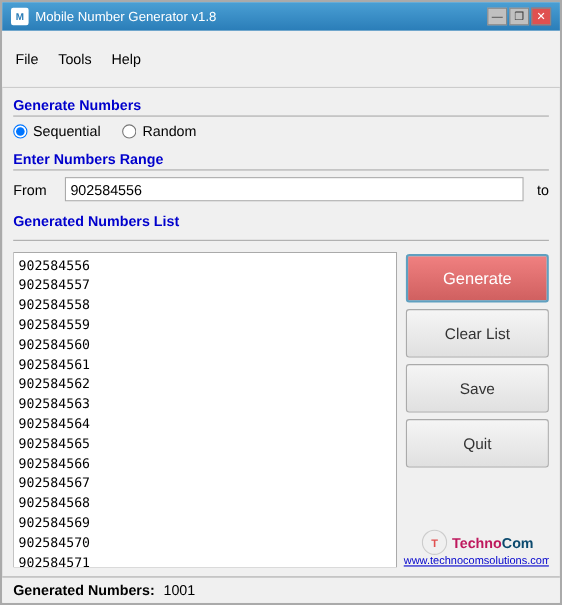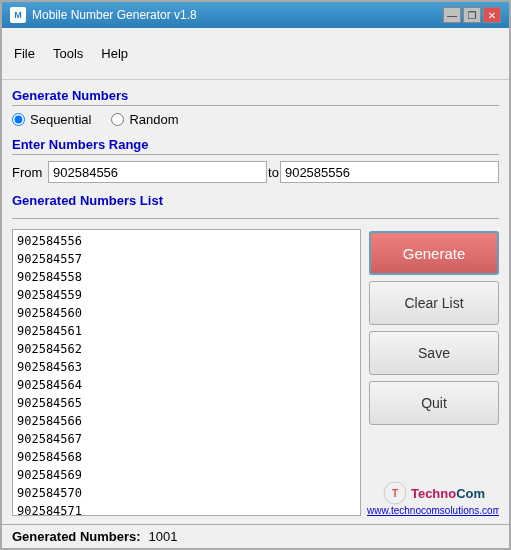--- a/index.html
+++ b/index.html
@@ -111,21 +111,21 @@
       gap: 5px;
       cursor: pointer;
     }
     .radio-option input[type="radio"] {
       margin: 0;
       cursor: pointer;
     }
     .range-row {
       display: flex;
       align-items: center;
-      gap: 1px;
+      gap: 12px;
       padding: 4px 0;
     }
     .range-label {
       font-size: 13px;
       min-width: 35px;
     }
     .range-input {
       flex: 1;
       height: 22px;
       border: 1px solid #aaa;
@@ -282,21 +282,20 @@
       </div>
     </div>
 
     <div>
       <div class="section-label">Enter Numbers Range</div>
       <hr class="section-divider">
       <div class="range-row">
         <span class="range-label">From</span>
         <input type="text" class="range-input" value="902584556" style="">
         <span class="range-to">to</span>
-        <input type="text" class="range-input-right" value="902585556" style="">
       </div>
     </div>
 
     <div class="section-label">Generated Numbers List</div>
     <hr class="section-divider">
 
     <div class="main-area">
       <div class="list-container">
         <div class="numbers-list" id="numbers-list">
         <div>902584556</div>

